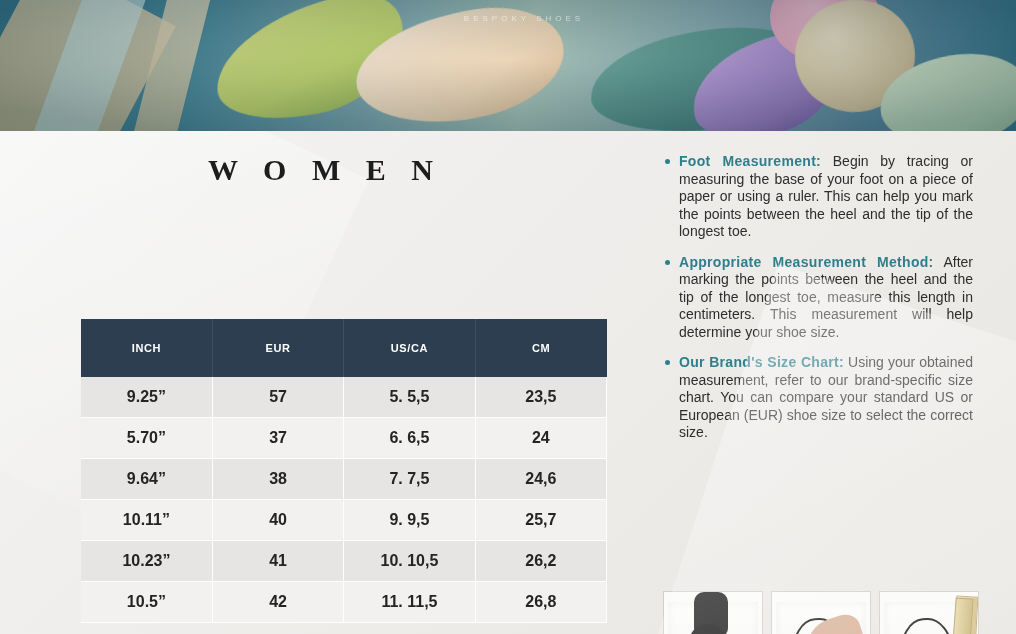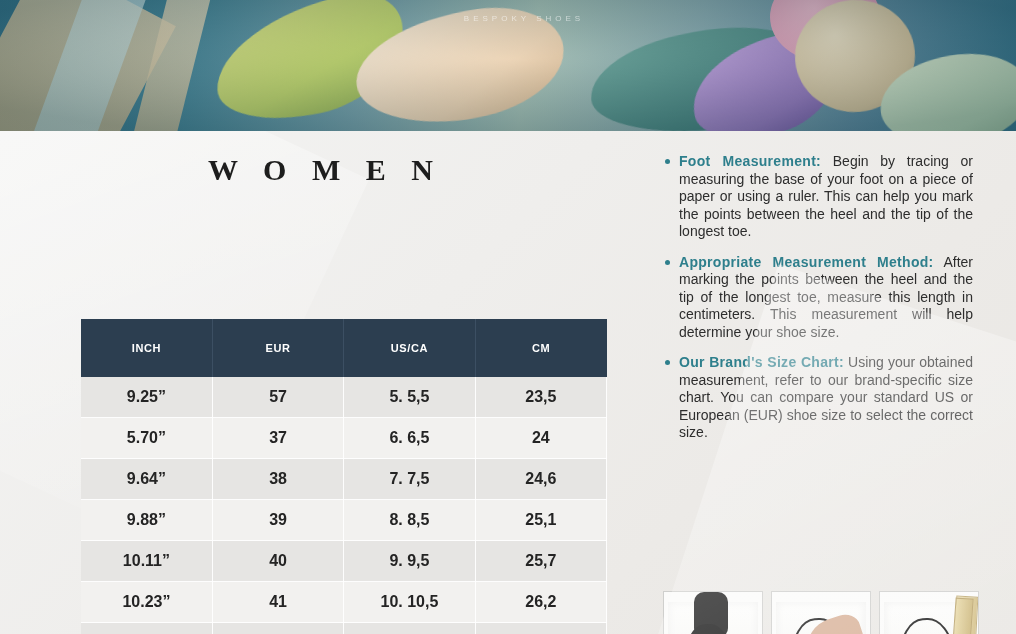--- a/index.html
+++ b/index.html
@@ -339,26 +339,20 @@
           <td>6. 6,5</td>
           <td>24</td>
         </tr>
         <tr>
           <td>9.64”</td>
           <td>38</td>
           <td>7. 7,5</td>
           <td>24,6</td>
         </tr>
         <tr>
-          <td>9.88”</td>
-          <td>39</td>
-          <td>8. 8,5</td>
-          <td>25,1</td>
-        </tr>
-        <tr>
           <td>10.11”</td>
           <td>40</td>
           <td>9. 9,5</td>
           <td>25,7</td>
         </tr>
         <tr>
           <td>10.23”</td>
           <td>41</td>
           <td>10. 10,5</td>
           <td>26,2</td>

